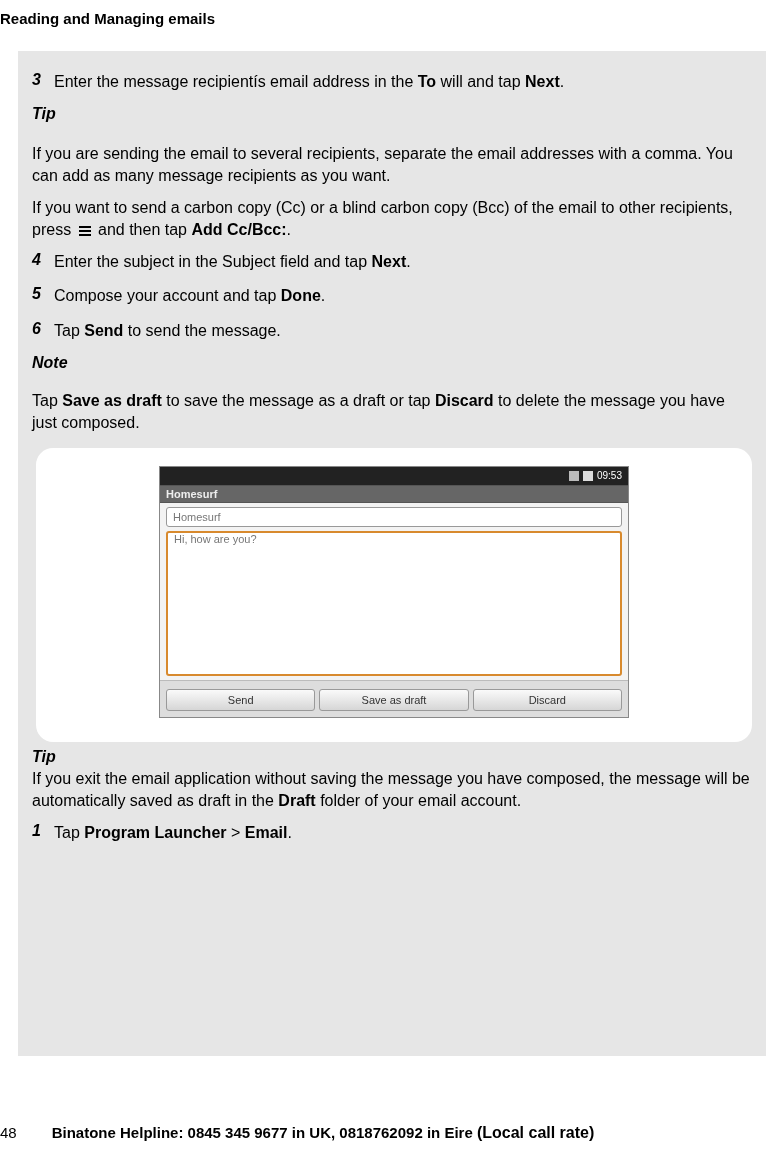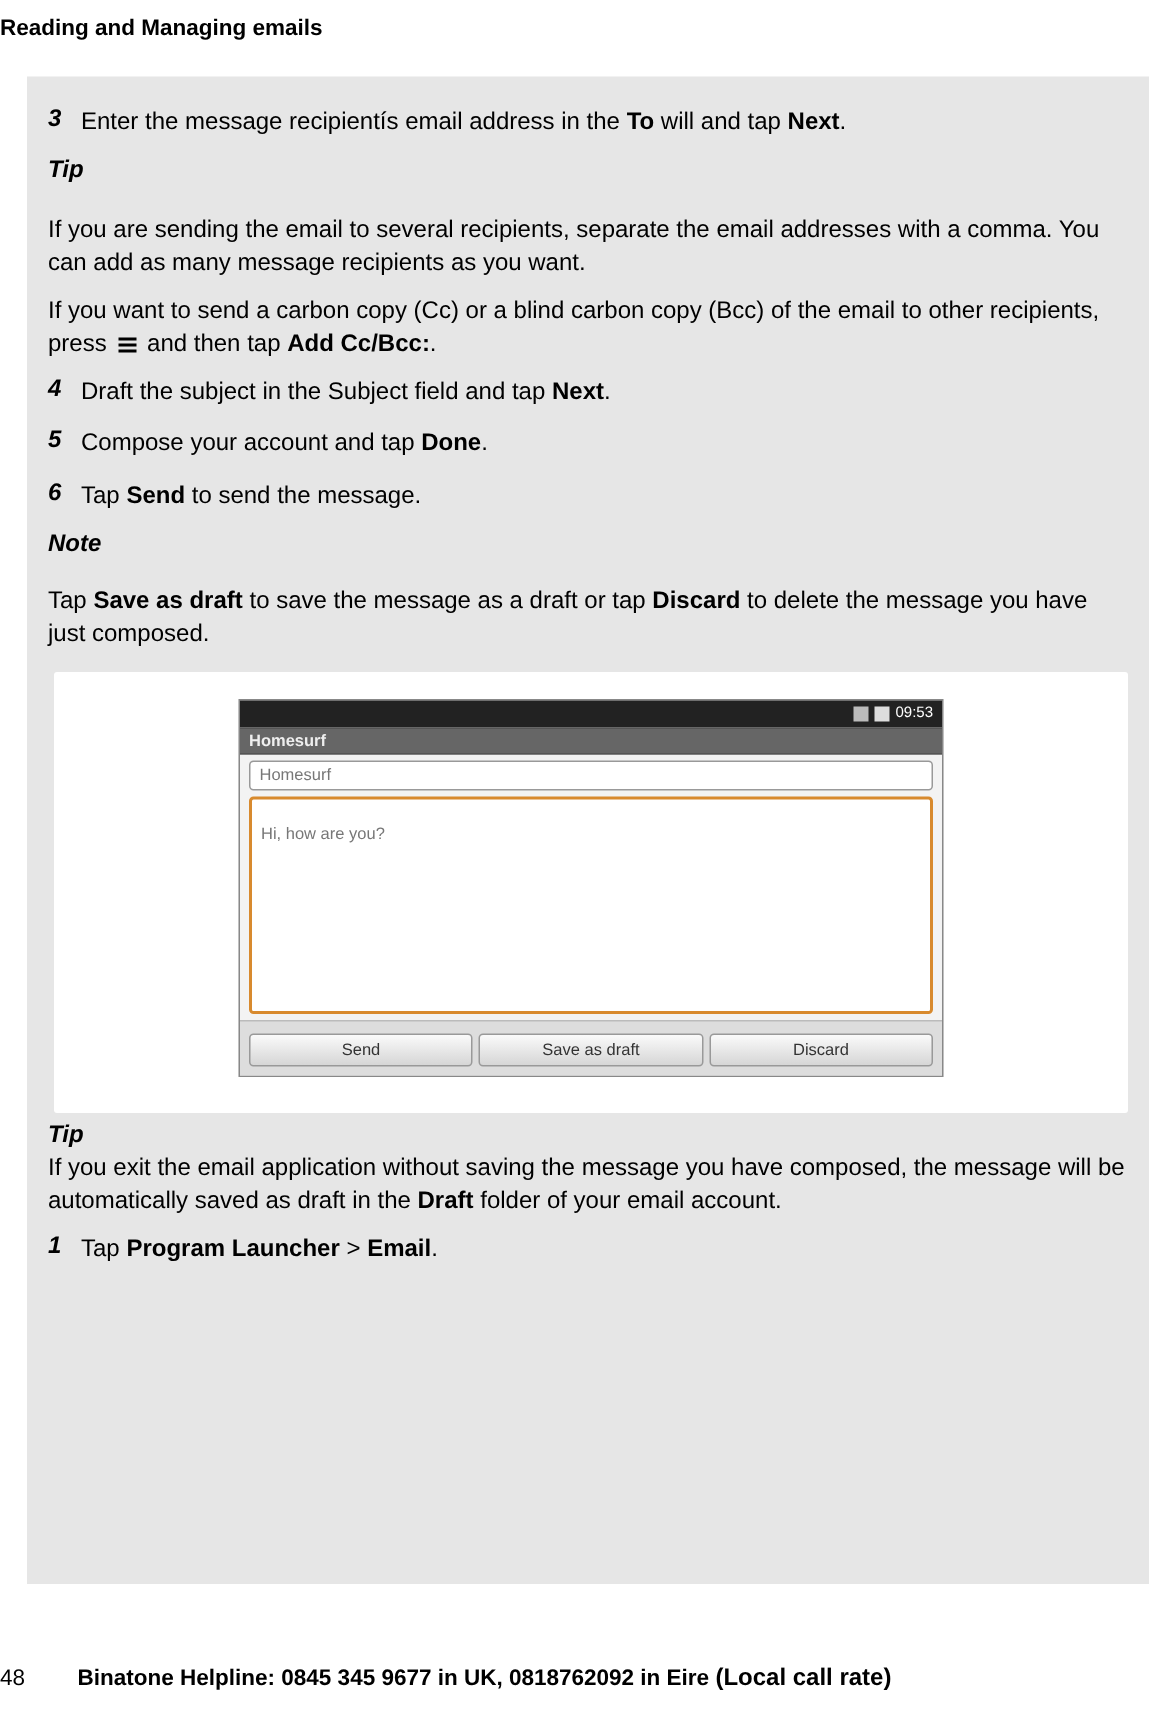--- a/index.html
+++ b/index.html
@@ -47,21 +47,21 @@
   .menu-icon {
     display: inline-block;
     vertical-align: -2px;
     margin: 0 2px;
   }
   .menu-icon svg { display: block; }
 
   
   .shot-wrap {
     background: #fff;
-    border-radius: 2px;
+    border-radius: 17px;
     padding: 18px 12px 24px 12px;
     margin: 14px 0 6px 4px;
   }
   .shot {
     width: 470px;
     margin: 0 auto;
     border: 1px solid #888;
     background: #f3f3f3;
     font-size: 11px;
   }
@@ -96,21 +96,21 @@
     margin: 4px 6px;
     padding: 3px 6px;
     color: #777;
     font-size: 11px;
   }
   .shot-body {
     background: #fff;
     border: 2px solid #d88a2e;
     border-radius: 3px;
     margin: 4px 6px;
-    padding: 17px 6px;
+    padding: 0 6px;
     height: 145px;
     color: #777;
     font-size: 11px;
   }
   .shot-btnbar {
     display: flex;
     gap: 4px;
     padding: 8px 6px 6px 6px;
     background: #ddd;
     border-top: 1px solid #bbb;
@@ -127,21 +127,21 @@
   }
 
   .section-heading {
     font-weight: bold;
     font-size: 22px;
     margin: 20px 0 2px 0;
   }
 
   .footer {
     position: absolute;
-    bottom: 24px;
+    bottom: 10px;
     left: 0;
     width: 606px;
     font-size: 15px;
     font-weight: bold;
     display: flex;
     align-items: baseline;
   }
   .footer-page {
     width: 40px;
     font-weight: normal;
@@ -175,21 +175,21 @@
         <rect x="1" y="5" width="12" height="2" fill="#000"></rect>
         <rect x="1" y="9" width="12" height="2" fill="#000"></rect>
       </svg>
     </span>
     <span> and then tap </span><span class="b">Add Cc/Bcc:</span><span>.</span>
   </div>
 
   <div class="step">
     <div class="step-num">4</div>
     <div class="step-text">
-      <span>Draft the subject in the Subject field and tap </span><span class="b">Next</span><span>.</span>
+      <span>Enter the subject in the Subject field and tap </span><span class="b">Next</span><span>.</span>
     </div>
   </div>
 
   <div class="step">
     <div class="step-num">5</div>
     <div class="step-text">
       <span>Compose your account and tap </span><span class="b">Done</span><span>.</span>
     </div>
   </div>
 

